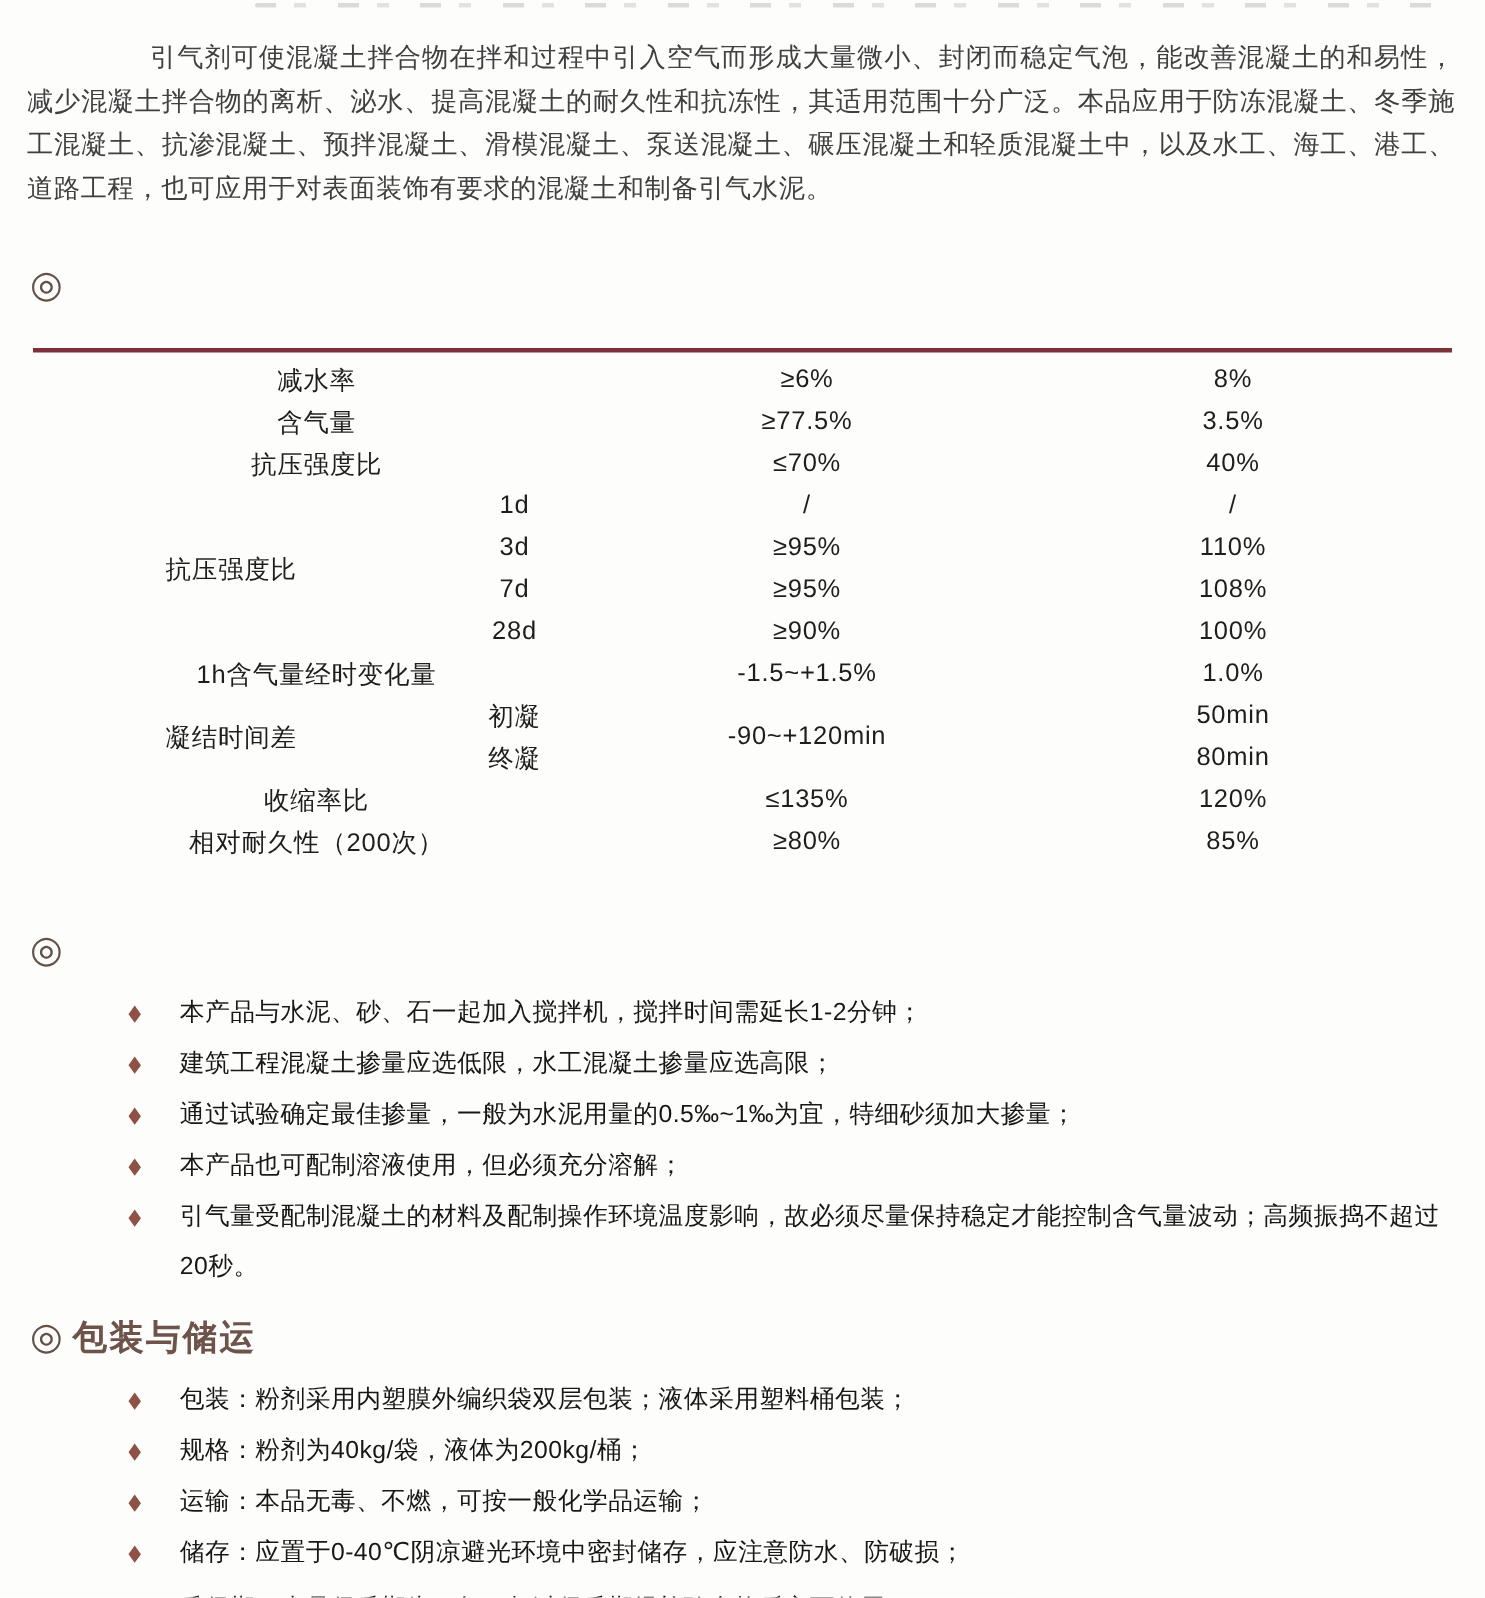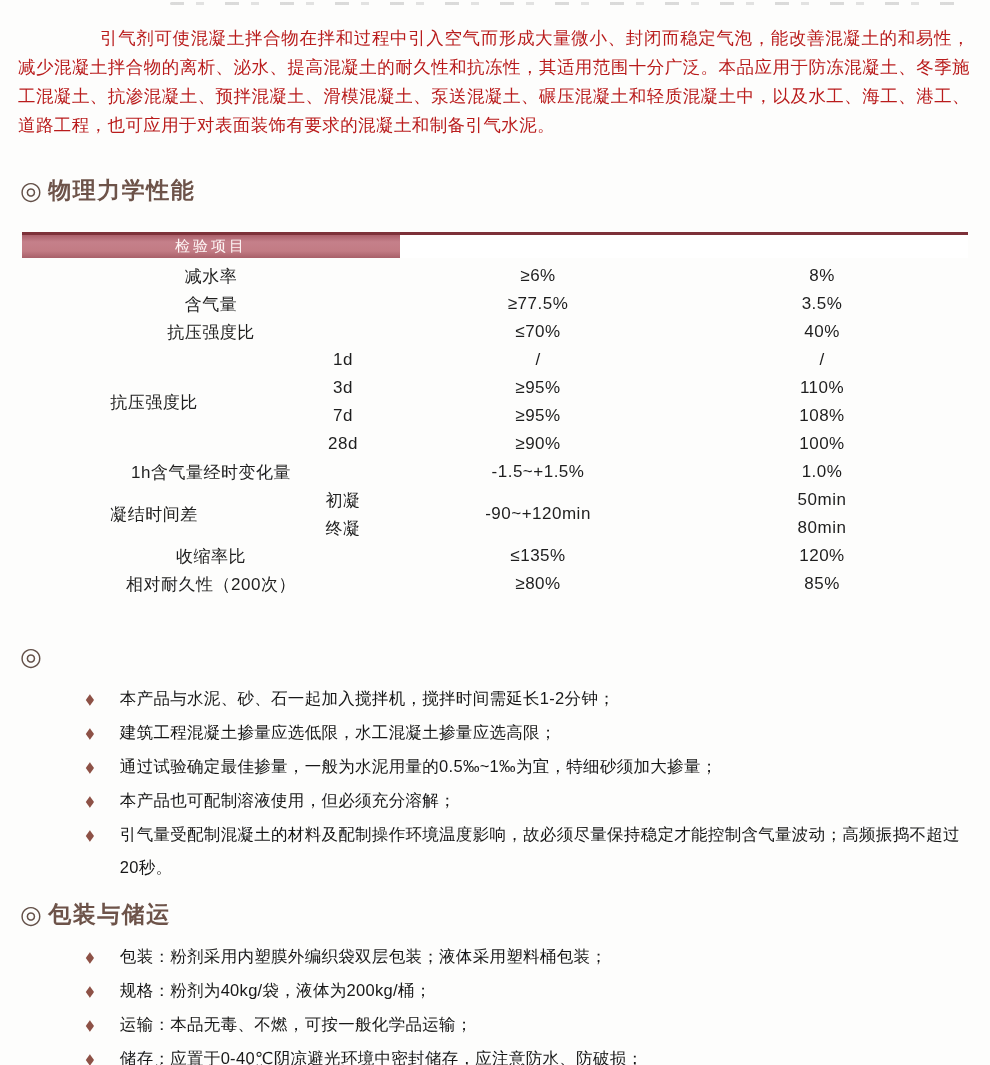--- a/index.html
+++ b/index.html
@@ -24,21 +24,21 @@
   }
   
   .intro{
     margin:24px 20px 0 18px;
     width:952px;
     font-size:17.5px;
     line-height:29px;
     letter-spacing:.4px;
     text-align:justify;
     text-indent:82px;
-    color:#b91c1c;
+    color:#404040;
   }
   
   .section-heading{
     display:flex;align-items:center;
     margin:0 0 0 20px;
     font-size:23px;font-weight:bold;
     color:#6d5349;letter-spacing:1.5px;
     height:32px;
   }
   .section-heading .ring{
@@ -100,26 +100,24 @@
 </head>
 <body>
 
 <div class="page">
   <div class="top-artifact"></div>
 
   <p class="intro">引气剂可使混凝土拌合物在拌和过程中引入空气而形成大量微小、封闭而稳定气泡，能改善混凝土的和易性，减少混凝土拌合物的离析、泌水、提高混凝土的耐久性和抗冻性，其适用范围十分广泛。本品应用于防冻混凝土、冬季施工混凝土、抗渗混凝土、预拌混凝土、滑模混凝土、泵送混凝土、碾压混凝土和轻质混凝土中，以及水工、海工、港工、道路工程，也可应用于对表面装饰有要求的混凝土和制备引气水泥。</p>
 
   <div class="section-heading h-physical">
     <span class="ring">◎</span>
-    <span>物理力学性能</span>
   </div>
 
   <div class="perf-table">
     <div class="thead">
-      <div class="th">检验项目</div>
     </div>
     <div class="tbody">
 
       <div class="cell" style="grid-row:1;grid-column:1/3">减水率</div>
       <div class="cell" style="grid-row:1;grid-column:3">≥6%</div>
       <div class="cell" style="grid-row:1;grid-column:4">8%</div>
 
       <div class="cell" style="grid-row:2;grid-column:1/3">含气量</div>
       <div class="cell" style="grid-row:2;grid-column:3">≥77.5%</div>
       <div class="cell" style="grid-row:2;grid-column:4">3.5%</div>

